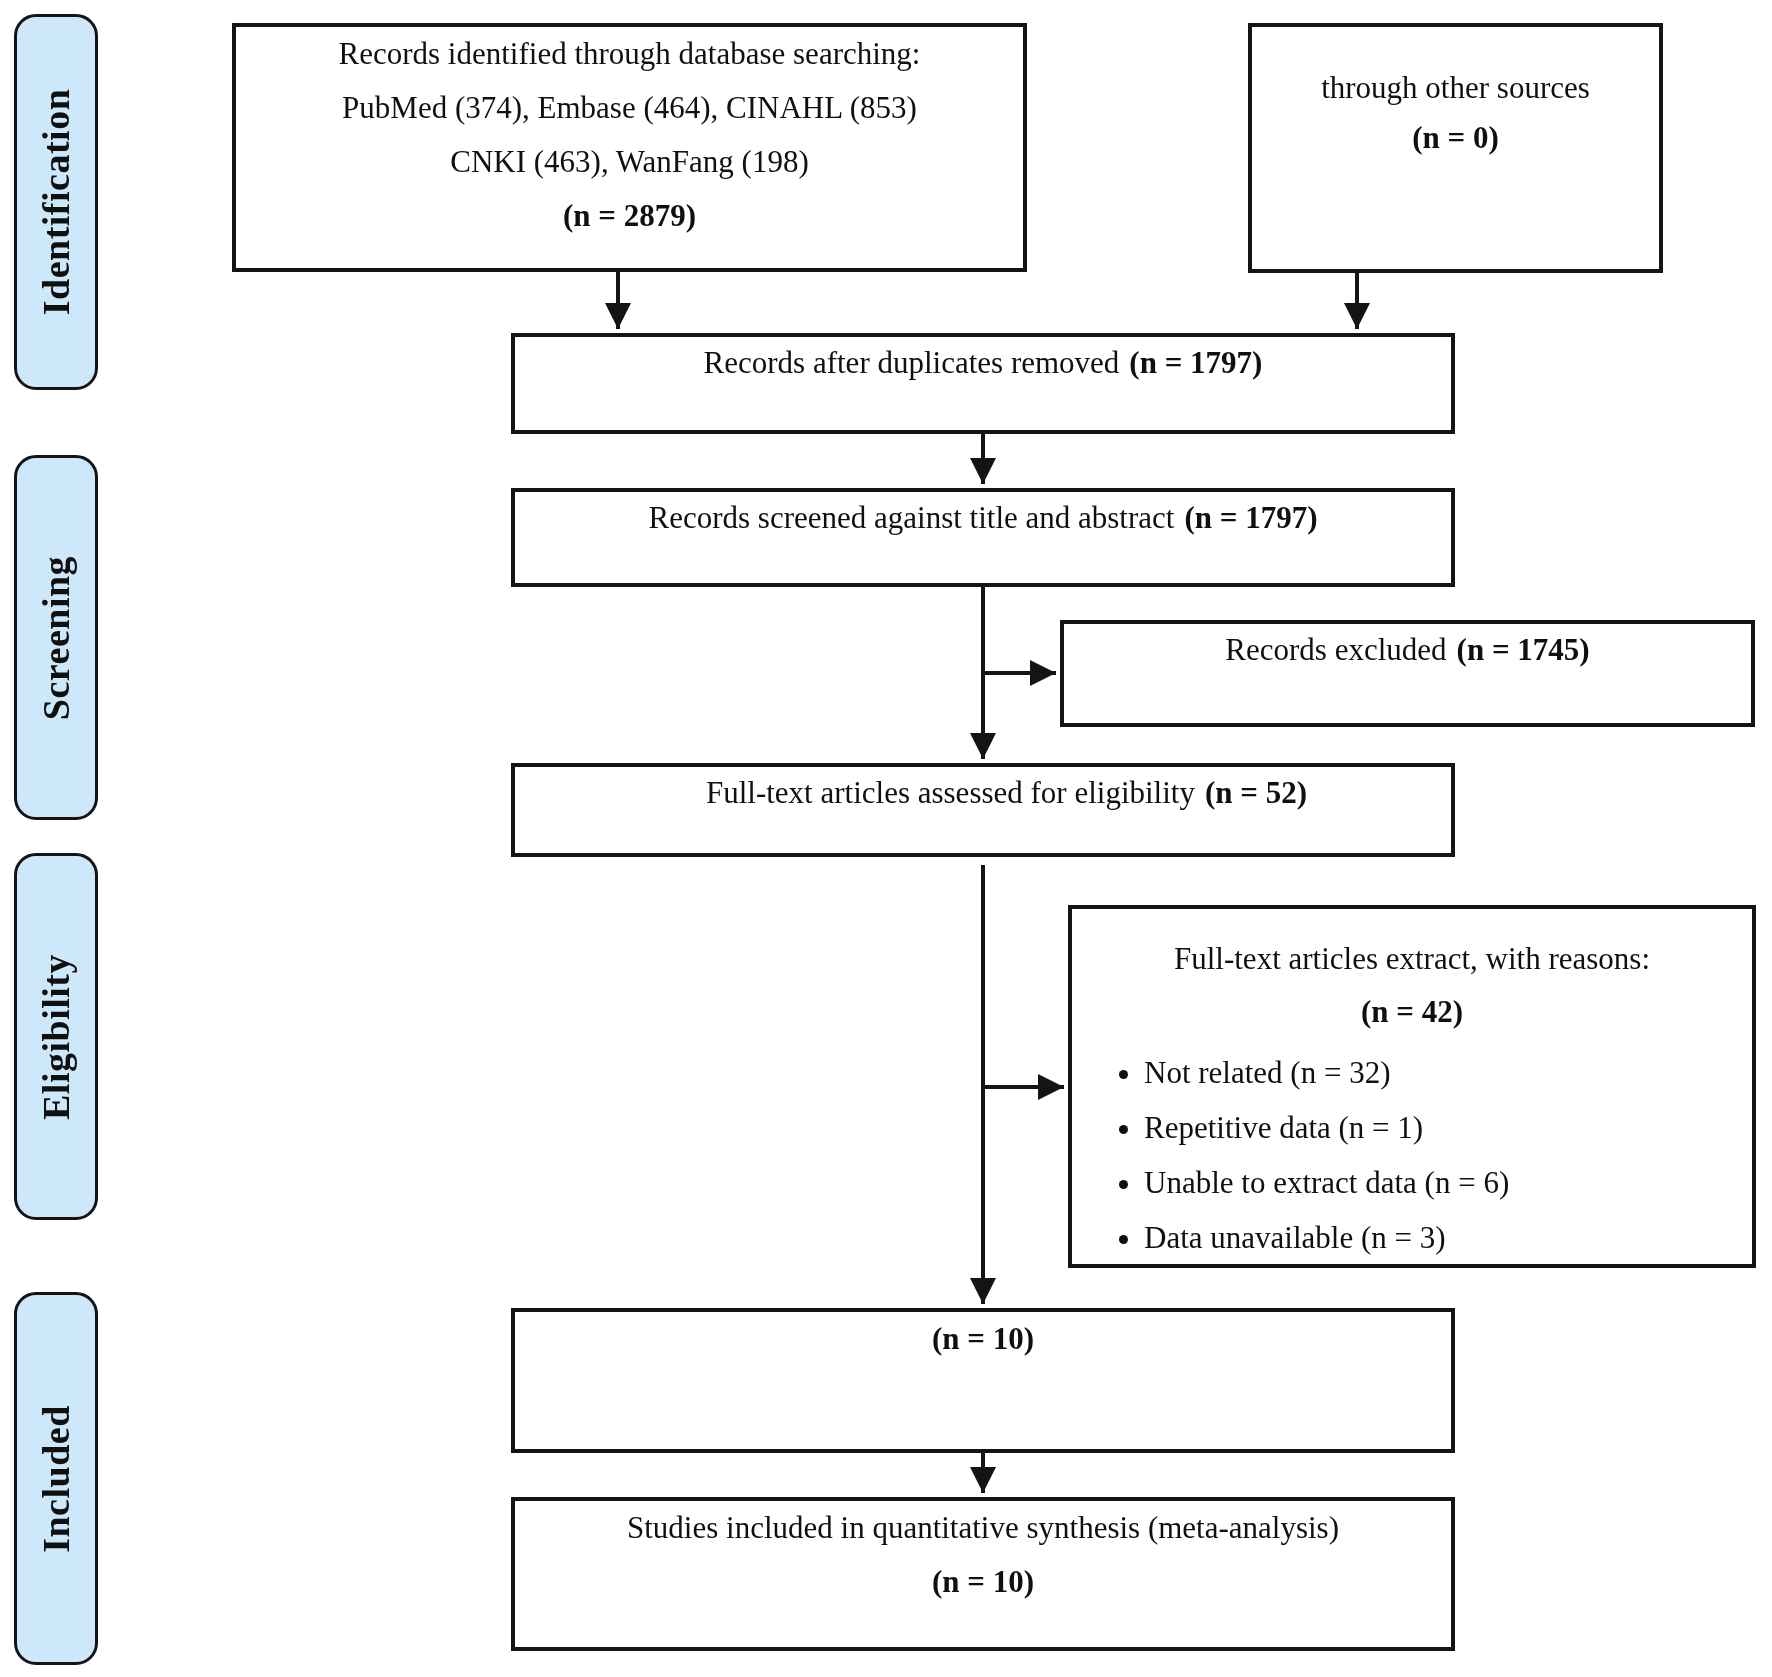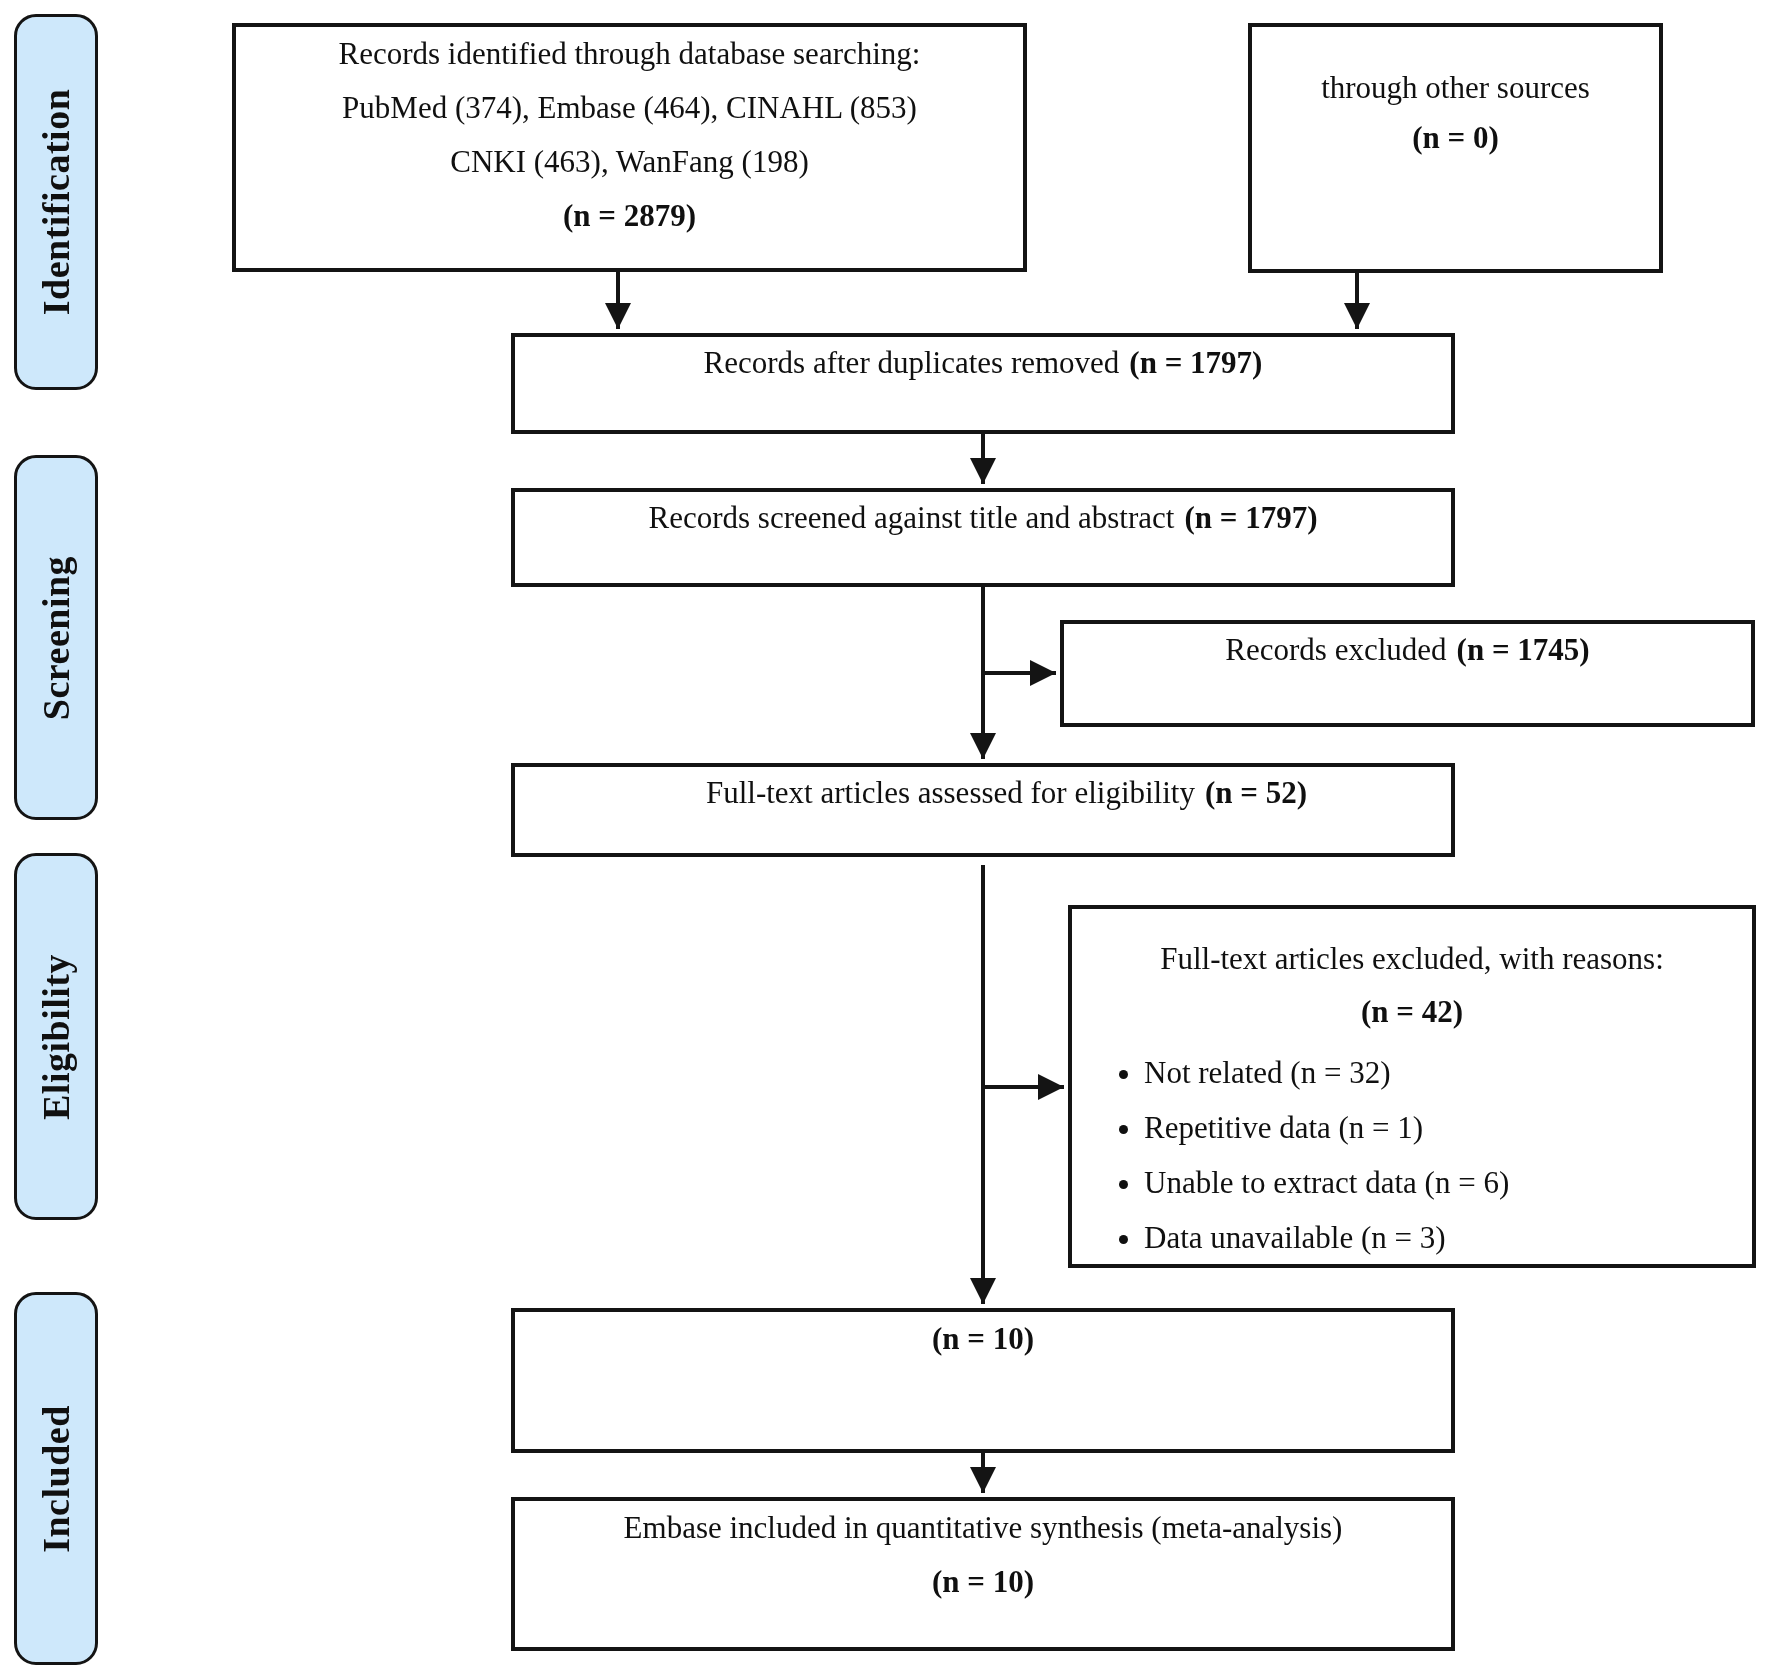--- a/index.html
+++ b/index.html
@@ -156,32 +156,32 @@
 
   <div class="box" id="box-excluded">
     <div><span>Records excluded</span><span class="cnt">(n = 1745)</span></div>
   </div>
 
   <div class="box" id="box-assessed">
     <div><span>Full-text articles assessed for eligibility</span><span class="cnt">(n = 52)</span></div>
   </div>
 
   <div class="box" id="box-reasons">
-    <div>Full-text articles excluded, with reasons:</div>
+    <div>Full-text articles extract, with reasons:</div>
     <div class="b">(n = 42)</div>
     <ul class="reasons-list">
       <li>Not related (n = 32)</li>
       <li>Repetitive data (n = 1)</li>
       <li>Unable to extract data (n = 6)</li>
       <li>Data unavailable (n = 3)</li>
     </ul>
   </div>
 
   <div class="box" id="box-qualitative">
     <div class="b">(n = 10)</div>
   </div>
 
   <div class="box" id="box-quantitative">
-    <div>Embase included in quantitative synthesis (meta-analysis)</div>
+    <div>Studies included in quantitative synthesis (meta-analysis)</div>
     <div class="b">(n = 10)</div>
   </div>
 
 </div>
 
 </body></html>

